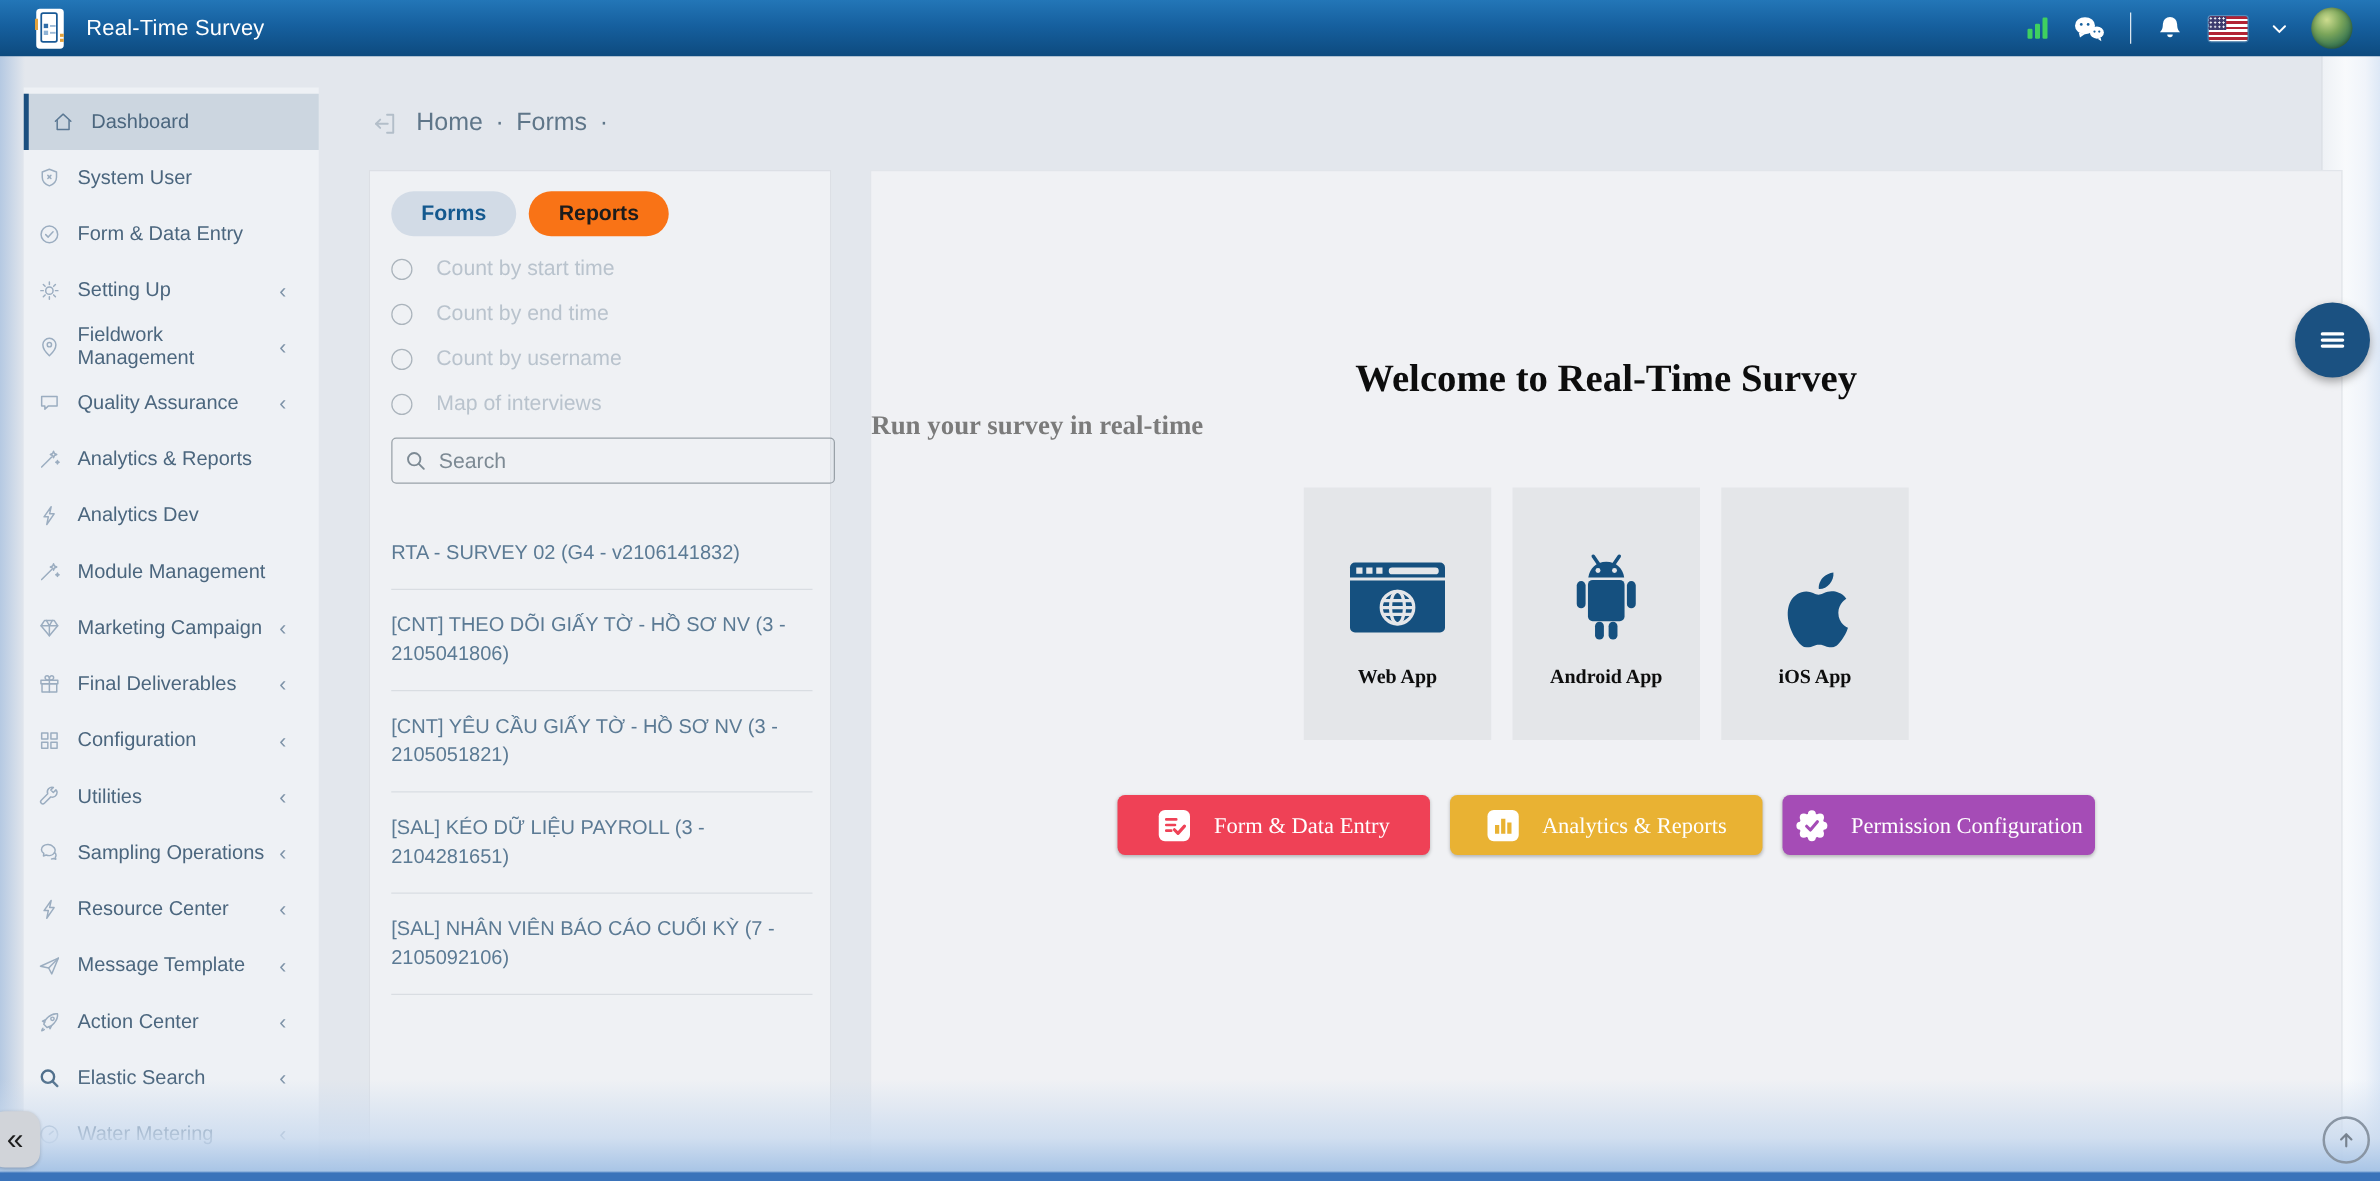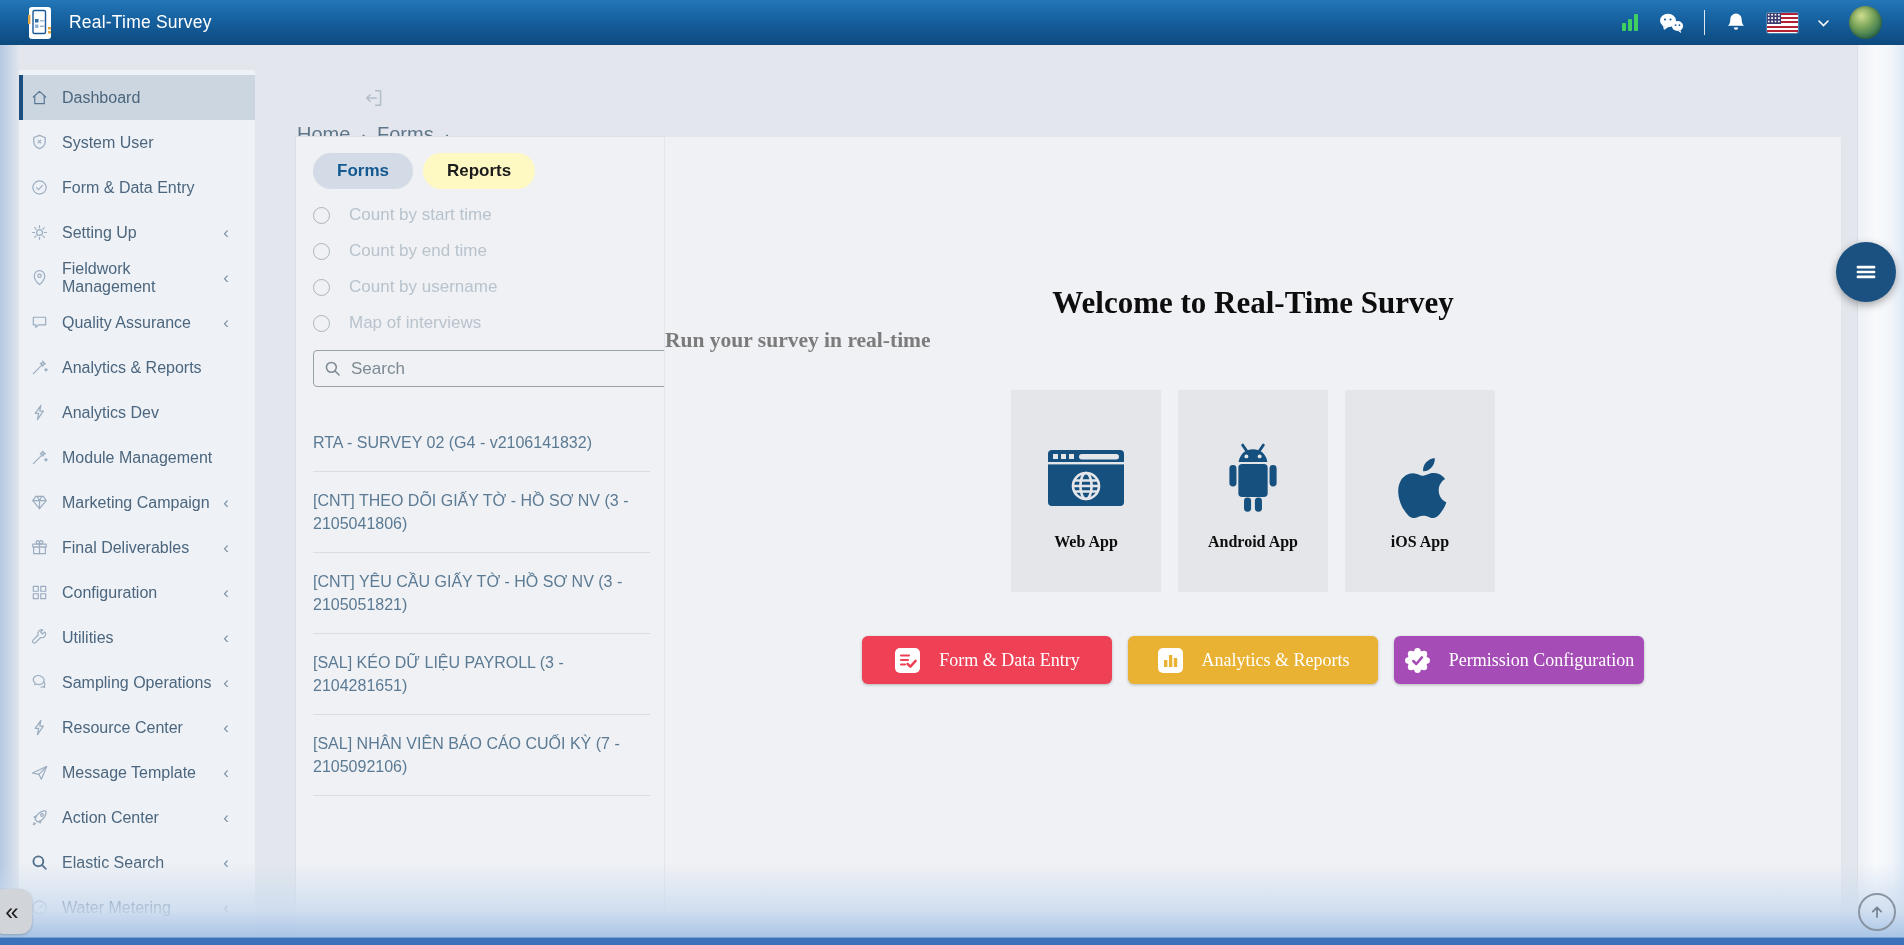--- a/index.html
+++ b/index.html
@@ -27,64 +27,64 @@
 
   
   .left-fade{position:absolute;left:0;top:45px;bottom:0;width:20px;z-index:5;
     background:linear-gradient(90deg,#b5c9e2 0%,rgba(227,231,237,0) 100%);pointer-events:none;}
   .right-band{position:absolute;right:0;top:45px;bottom:0;width:46px;z-index:4;border-left:1px solid #dcdfe5;
     background:linear-gradient(90deg,#eef1f5 0%,#f8fafc 40%,#f0f4fa 75%,#dde8f6 100%);}
   .bottom-fade{position:absolute;left:0;right:0;bottom:0;height:82px;z-index:30;pointer-events:none;
     background:linear-gradient(180deg,rgba(231,235,241,0) 0%,rgba(203,219,239,.85) 58%,#a9c5e6 90%,#3a73ba 92%,#3a73ba 100%);}
 
   
-  .breadcrumb{position:absolute;left:297px;top:87px;display:flex;align-items:center;gap:14px;z-index:6;flex-direction:column;}
+  .breadcrumb{position:absolute;left:297px;top:87px;display:flex;align-items:center;gap:14px;z-index:6;}
   .crumb-text{font-size:20px;color:#5f7689;display:flex;gap:10px;align-items:center;}
   .crumb-sep{color:#5f7689;}
 
   
   .sidebar{position:absolute;left:19px;top:70px;bottom:0;width:236px;background:#eef1f5;z-index:6;}
   .side-item{display:flex;align-items:center;height:45px;padding-left:11px;cursor:pointer;color:#4b667e;}
   .side-item:first-child{margin-top:5px;}
-  .side-item.active{background:#ccd6e0;border-left:4px solid var(--sidebar_active_border);padding-left:7px;}
+  .side-item.active{background:#ccd6e0;border-left:4px solid var(--sidebar_active_border);padding-left:18px;}
   .sicon{color:#9badc0;display:flex;width:19px;margin-right:13px;flex:none;}
   .side-item.active .sicon{color:#5b7893;}
   .sicon.bold-i{color:#51708c;}
   .si{width:19px;height:19px;fill:none;stroke:currentColor;stroke-width:1.25;stroke-linecap:round;stroke-linejoin:round;}
   .bold-i .si{stroke-width:2;}
   .slabel{font-size:16px;}
   .schev{display:none;margin-left:auto;padding-right:26px;color:#7e93a8;font-size:17px;}
   .schev.show{display:block;}
   .collapse-btn{position:absolute;left:-8px;top:889px;width:40px;height:45px;background:#d1d4d9;border-radius:12px;
     z-index:35;display:flex;align-items:center;justify-content:center;font-size:24px;color:#1d1d1d;cursor:pointer;box-shadow:0 1px 3px rgba(0,0,0,.2);}
 
   
   .forms-panel{position:absolute;left:295px;top:136px;bottom:0;width:370px;background:#eff1f4;border:1px solid #dcdfe5;
     box-sizing:border-box;padding:0 14px 0 17px;z-index:6;}
   .tabs{display:flex;gap:10px;margin-top:16px;}
   .pill{height:36px;border:none;border-radius:18px;padding:0 24px;font-family:inherit;font-size:17px;font-weight:bold;
-    background:#fef9c3;color:#1c1c1c;cursor:pointer;}
+    background:#f97316;color:#1c1c1c;cursor:pointer;}
   .pill.active{background:#d2dbe6;color:var(--tab_active_text);}
   .radios{margin-top:8px;}
   .radio-row{display:flex;align-items:center;height:36px;cursor:default;}
   .radio{width:17px;height:17px;border-radius:50%;border:1.6px solid #abb4bc;box-sizing:border-box;margin-right:19px;flex:none;position:relative;background:transparent;}
   .radio.checked{border-color:#e9ad79;background:#fbf0e3;}
   .radio.checked::after{content:"";position:absolute;left:3.3px;top:3.3px;width:7px;height:7px;border-radius:50%;background:var(--radio_selected);}
   .radio-label{font-size:17px;color:#b9c3cd;}
   .searchbox{position:relative;margin-top:9px;width:355px;}
   .searchbox input{width:100%;height:37px;box-sizing:border-box;border:1px solid #99a1a8;border-radius:4px;background:transparent;
     padding:0 10px 0 37px;font-family:inherit;font-size:17px;color:#51616e;outline:none;}
   .searchbox input::placeholder{color:#7d8a94;}
   .searchbox .mag{position:absolute;left:10px;top:9px;}
   .form-list{margin-top:27px;}
   .form-row{padding:17px 12px 17px 0;border-bottom:1px solid #d9dde2;font-size:16px;line-height:23px;color:var(--link_text);cursor:pointer;}
   .form-row.stub{padding:0;height:14px;border-bottom:none;}
 
   
-  .main-panel{position:absolute;left:664px;top:136px;bottom:0;width:1178px;background:#f0f1f4;border:1px solid #e2e5ea;box-sizing:border-box;z-index:6;}
+  .main-panel{position:absolute;left:696px;top:136px;bottom:0;width:1178px;background:#f0f1f4;border:1px solid #e2e5ea;box-sizing:border-box;z-index:6;}
   .serif{font-family:"Liberation Serif","DejaVu Serif",serif;}
   .welcome-title{position:absolute;top:148px;left:0;width:100%;text-align:center;font-weight:bold;font-size:31px;color:#0d0d0d;}
   .welcome-sub{position:absolute;top:191px;left:0;width:100%;text-align:left;font-weight:bold;font-size:21.5px;color:#7b7b7b;}
   .cards{position:absolute;top:253px;left:0;width:100%;display:flex;justify-content:center;gap:17px;}
   .card{width:150px;height:202px;background:#e4e6e9;display:flex;flex-direction:column;align-items:center;cursor:pointer;}
   .app-icon{height:100px;margin-top:40px;display:flex;align-items:center;justify-content:center;}
   .card-label{margin-top:3px;font-weight:bold;font-size:16px;color:#0d0d0d;}
   .actions{position:absolute;top:499px;left:0;width:100%;display:flex;justify-content:center;gap:16px;}
   .action-btn{height:48px;width:250px;border:none;border-radius:6px;display:flex;align-items:center;justify-content:center;gap:18px;
     color:#fff;font-family:"Liberation Serif","DejaVu Serif",serif;font-size:18px;cursor:pointer;box-shadow:0 1px 3px rgba(0,0,0,.25);}

